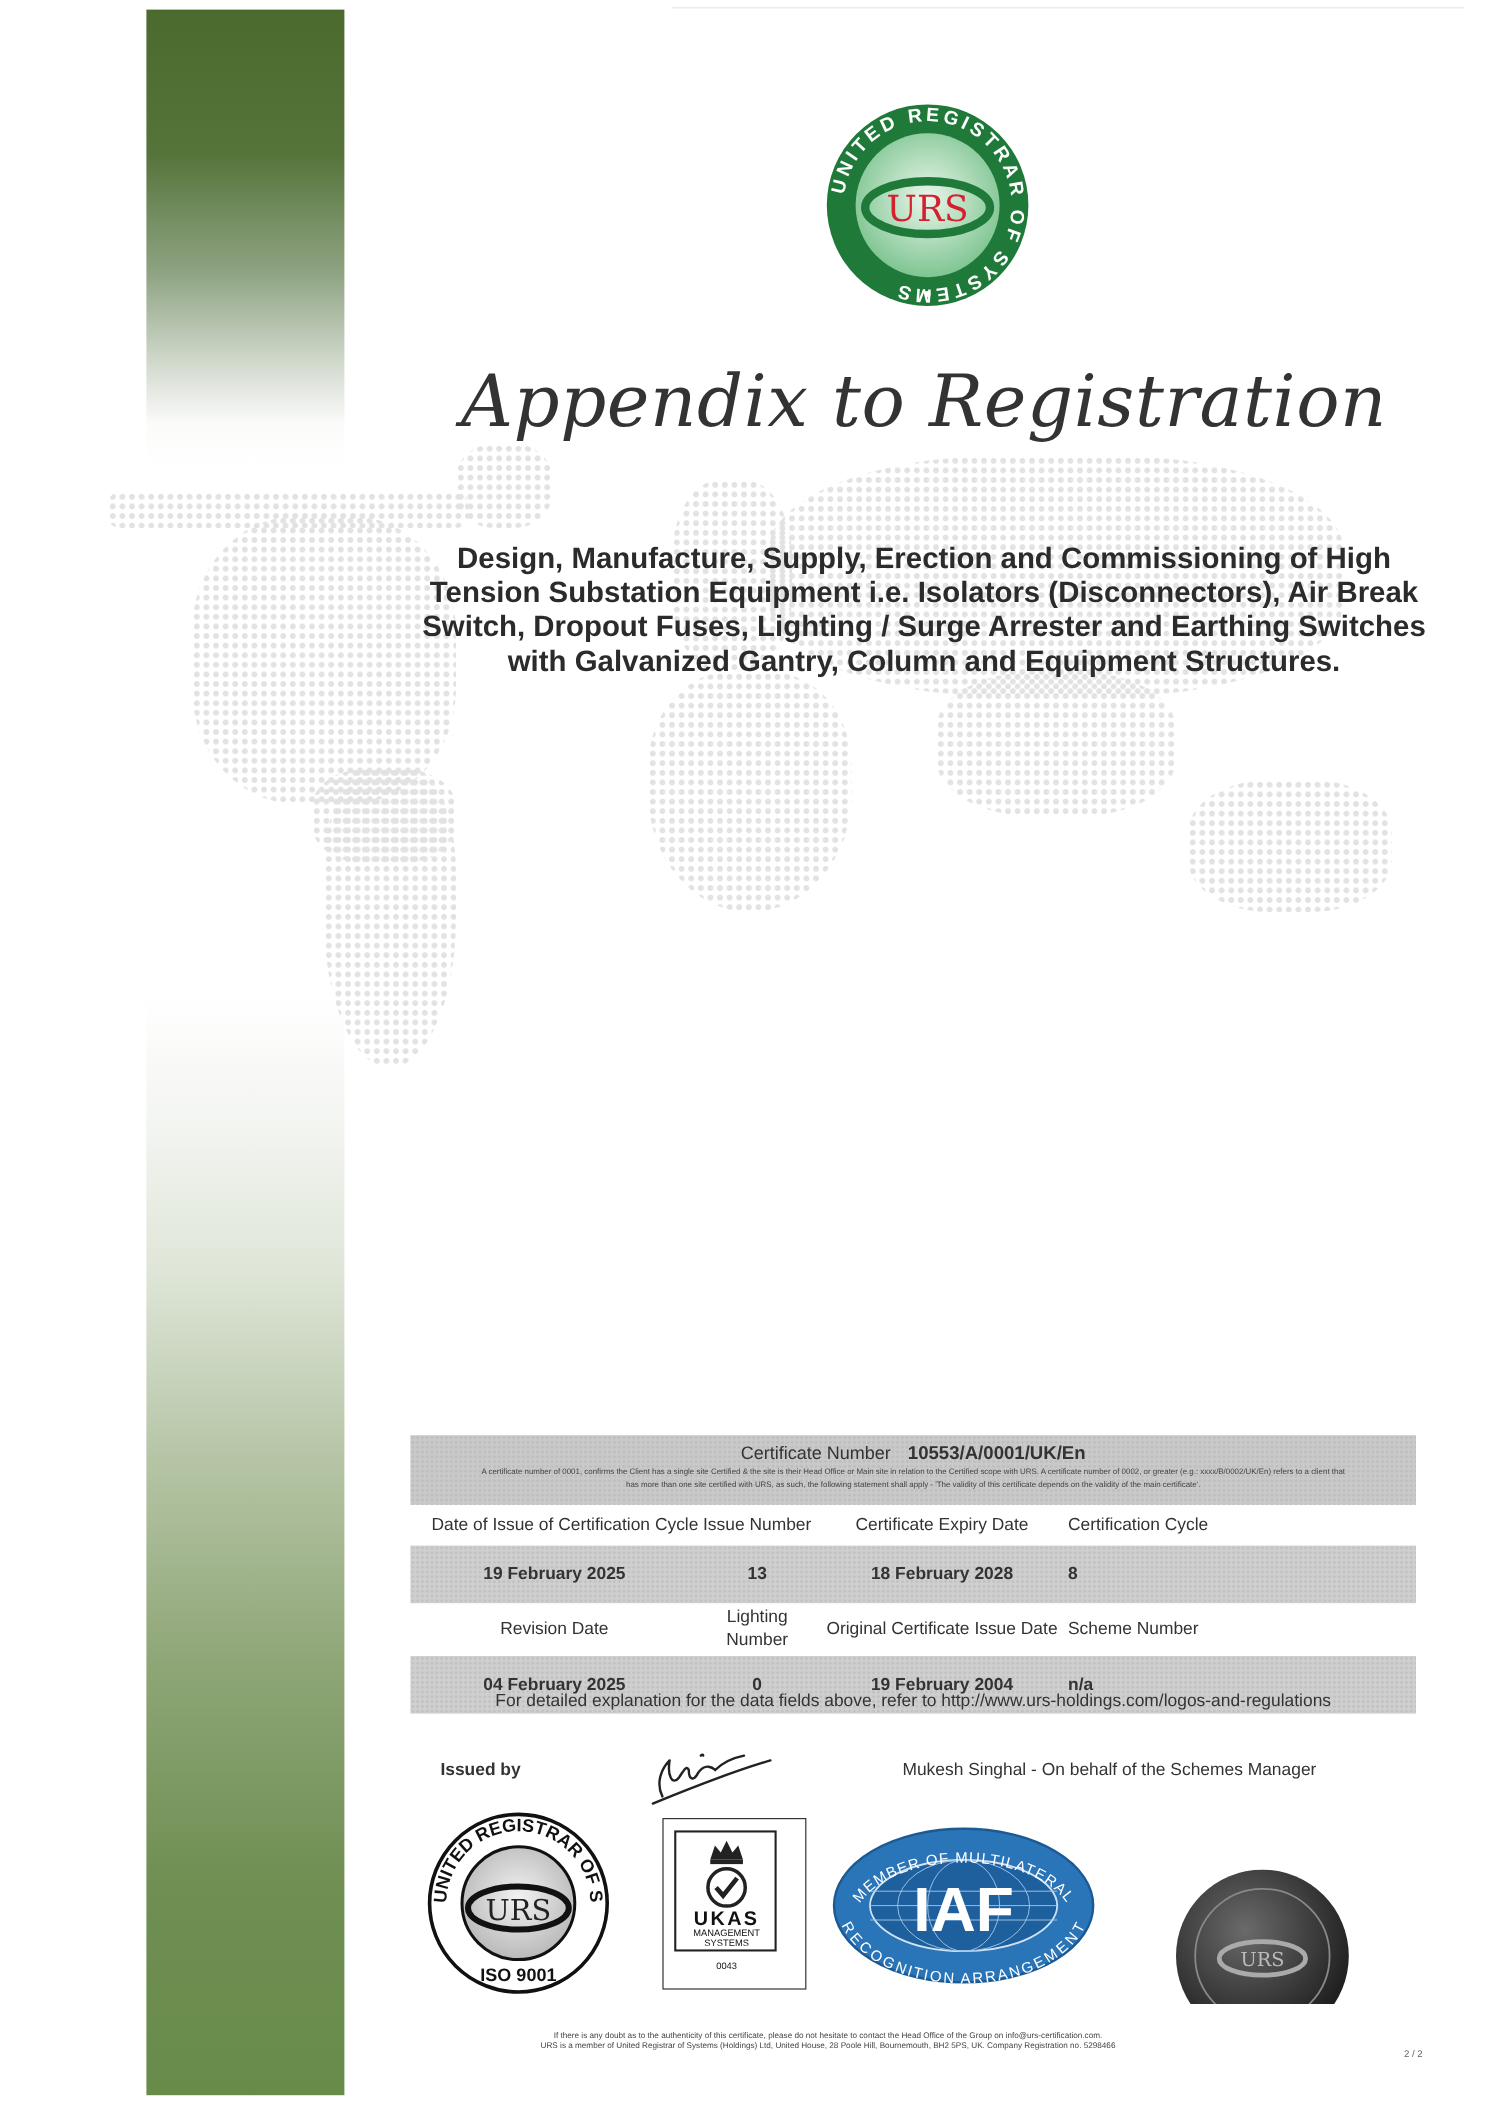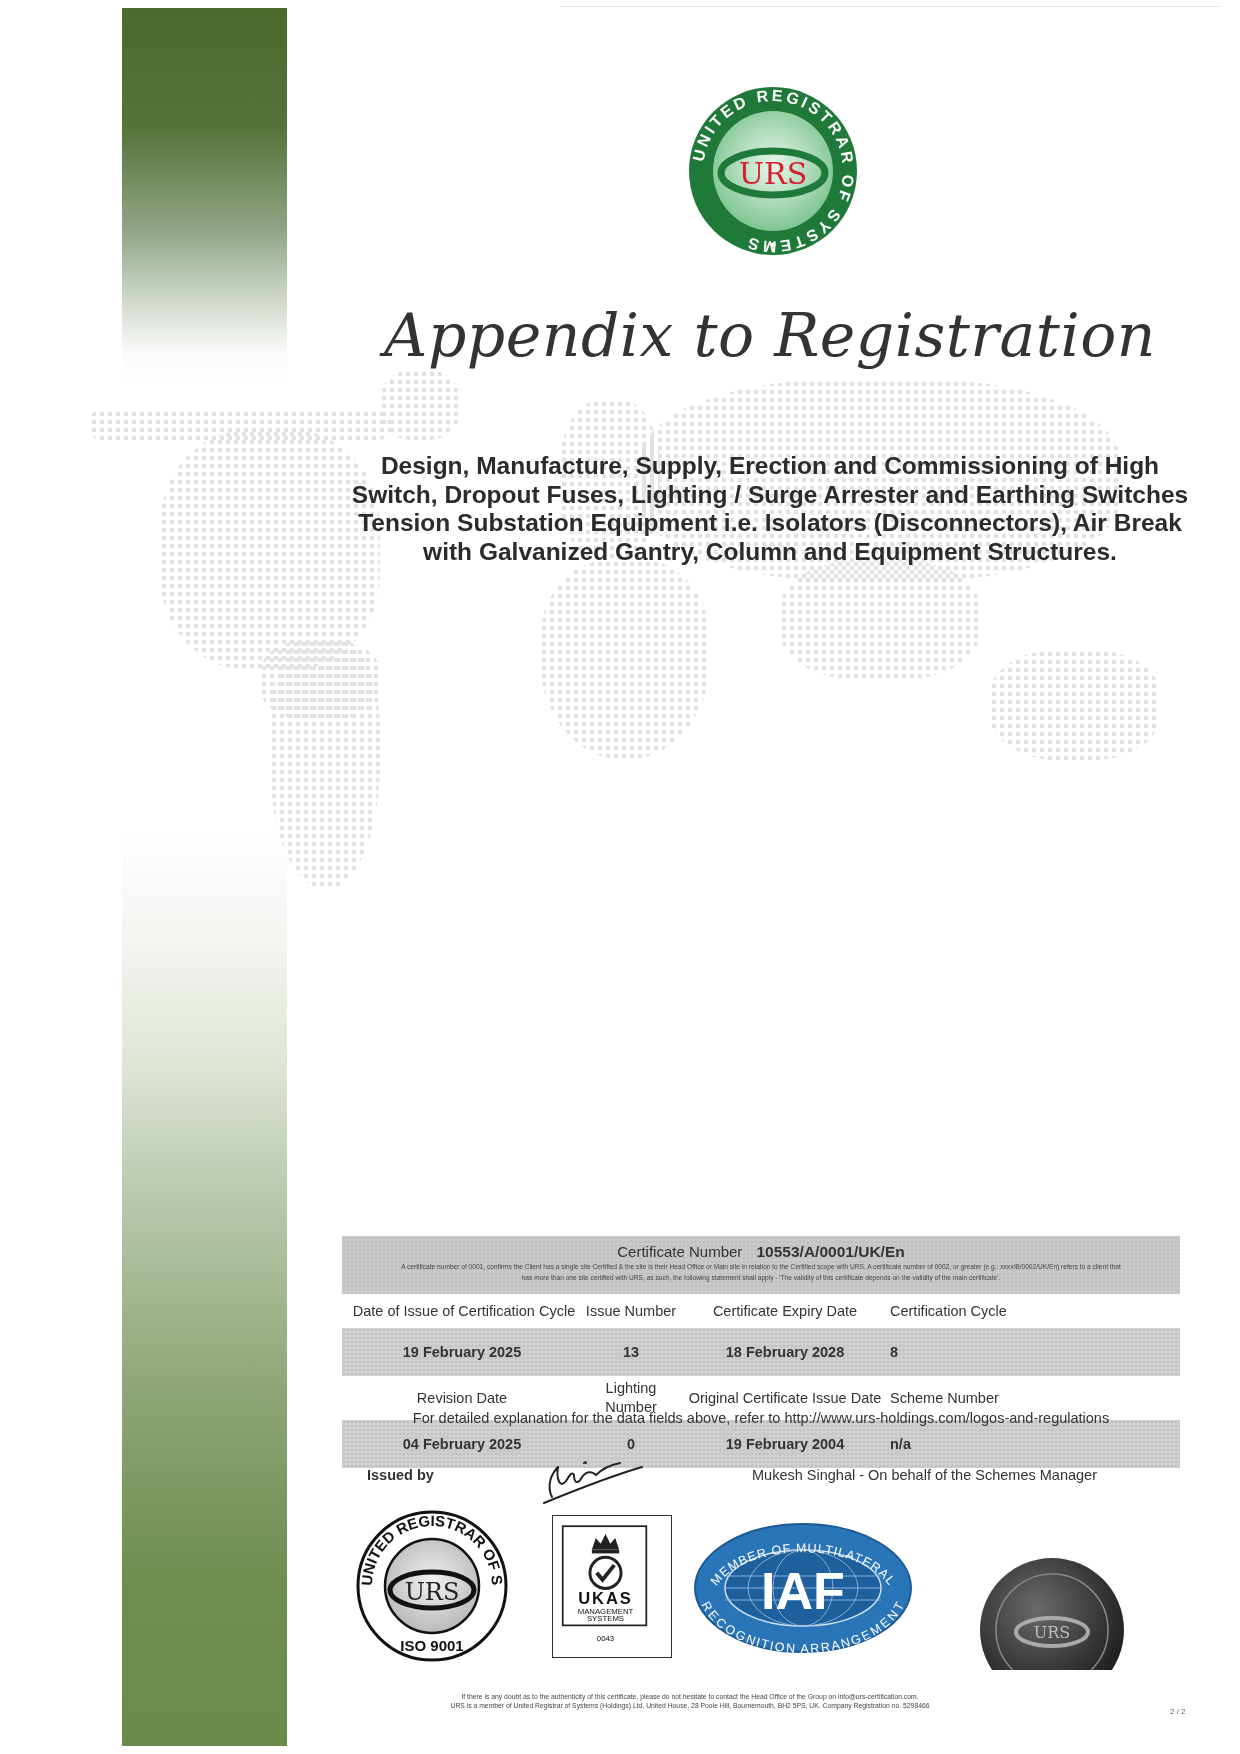--- a/index.html
+++ b/index.html
@@ -24,38 +24,38 @@
     position: absolute; left: 300px; top: 300px; width: 940px; text-align: center;
     font-family: "DejaVu Serif", serif; font-style: italic; font-size: 60px; color: #333;
     letter-spacing: 0.5px;
   }
   .scope {
     position: absolute; left: 330px; top: 452px; width: 880px; text-align: center;
     font-family: "Liberation Sans", sans-serif; font-weight: bold; font-size: 24.5px;
     line-height: 28.5px; color: #2b2b2b;
   }
 
-  .cert-box { position: absolute; left: 342px; top: 1196px; width: 838px; margin-top: 40px; }
+  .cert-box { position: absolute; left: 342px; top: 1196px; width: 838px; }
   .cert-head {
     background: #c9c9c9; height: 58px; text-align: center; position: relative;
     background-image: radial-gradient(#bdbdbd 1px, transparent 1.2px); background-size: 4px 4px;
   }
   .cert-num-line { padding-top: 7px; font-size: 15px; color: #333; }
   .cert-num-line .num { font-weight: bold; margin-left: 10px; font-size: 15.5px; }
   .cert-note { font-size: 6.6px; line-height: 10px; color: #444; padding: 1px 0 0; white-space: nowrap; }
 
   .row { display: flex; align-items: center; }
   .row.lbl { height: 34px; font-size: 14.5px; color: #333; }
   .row.val { height: 48px; font-size: 14.5px; font-weight: bold; color: #333;
     background: #cfcfcf; background-image: radial-gradient(#c0c0c0 1px, transparent 1.2px); background-size: 4px 4px; }
   .c1 { width: 240px; text-align: center; }
   .c2 { width: 98px; text-align: center; }
   .c3 { width: 210px; text-align: center; }
   .c4 { width: 290px; text-align: left; }
-  .row.lbl .c1 { text-align: center; padding-left: 4px; width: 236px; }
+  .row.lbl .c1 { text-align: right; padding-left: 4px; width: 236px; }
   .row.lbl2 { height: 44px; font-size: 14.5px; color: #333; }
   .row.lbl2 .c2 { line-height: 19px; }
 
   .explain { position: absolute; left: 342px; top: 1410px; width: 838px; text-align: center; font-size: 14.5px; color: #333; }
 
   .issued-by { position: absolute; left: 367px; top: 1467px; font-size: 14.5px; font-weight: bold; color: #333; }
   .signature { position: absolute; left: 538px; top: 1445px; width: 110px; height: 60px; }
   .signer { position: absolute; left: 752px; top: 1467px; font-size: 14.5px; color: #333; }
 
   .logo-urs-iso { position: absolute; left: 355px; top: 1510px; width: 155px; height: 152px; }
@@ -100,22 +100,22 @@
   </text>
   <circle cx="90" cy="160" r="2.5" fill="#fff"></circle>
   <ellipse cx="90" cy="88" rx="52" ry="22" fill="none" stroke="#1f7a3a" stroke-width="7"></ellipse>
   <text x="90" y="99" text-anchor="middle" font-family="DejaVu Serif, serif" font-size="30" fill="#d3212f">URS</text>
 </svg>
 
 <div class="title">Appendix to Registration</div>
 
 <div class="scope">
   <div>Design, Manufacture, Supply, Erection and Commissioning of High</div>
+  <div>Tension Substation Equipment i.e. Isolators (Disconnectors), Air Break</div>
   <div>Switch, Dropout Fuses, Lighting / Surge Arrester and Earthing Switches</div>
-  <div>Tension Substation Equipment i.e. Isolators (Disconnectors), Air Break</div>
   <div>with Galvanized Gantry, Column and Equipment Structures.</div>
 </div>
 
 <div class="cert-box">
   <div class="cert-head">
     <div class="cert-num-line">
       <span>Certificate Number</span>
       <span class="num">10553/A/0001/UK/En</span>
     </div>
     <div class="cert-note">A certificate number of 0001, confirms the Client has a single site Certified &amp; the site is their Head Office or Main site in relation to the Certified scope with URS. A certificate number of 0002, or greater (e.g.: xxxx/B/0002/UK/En) refers to a client that</div>

